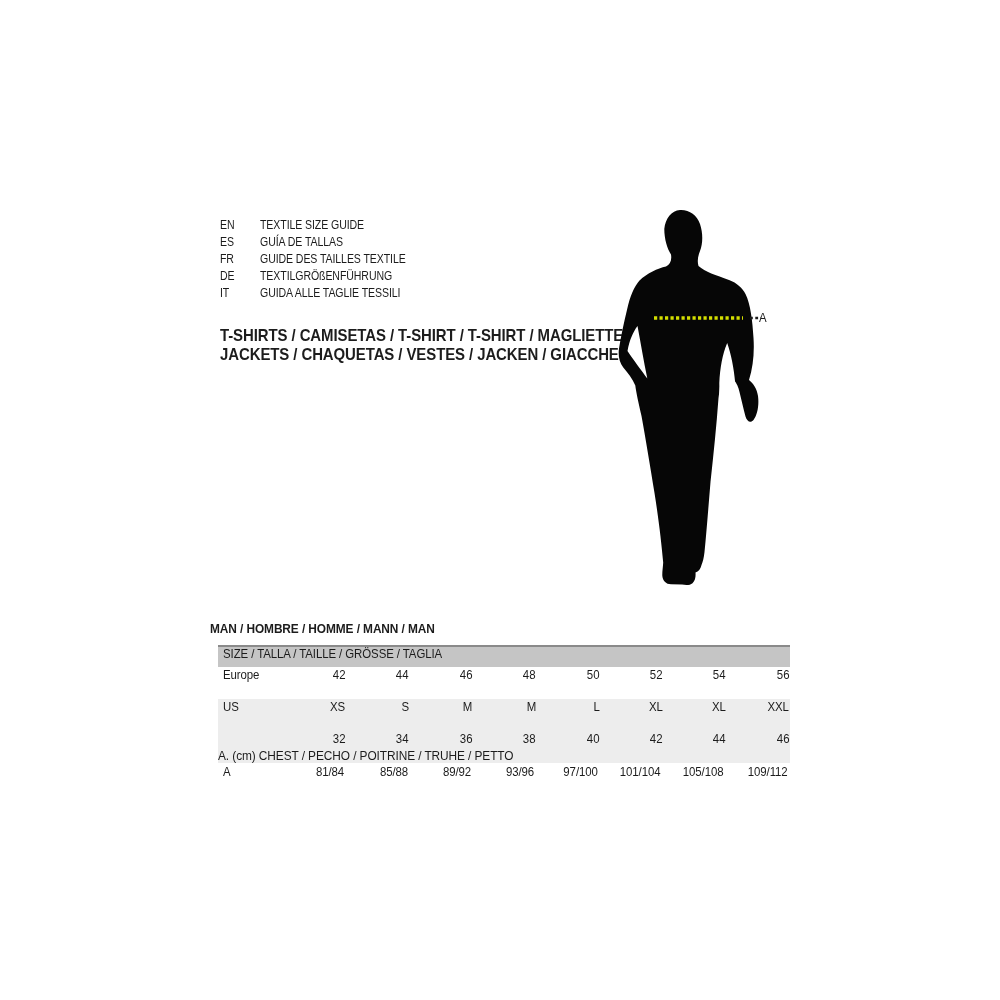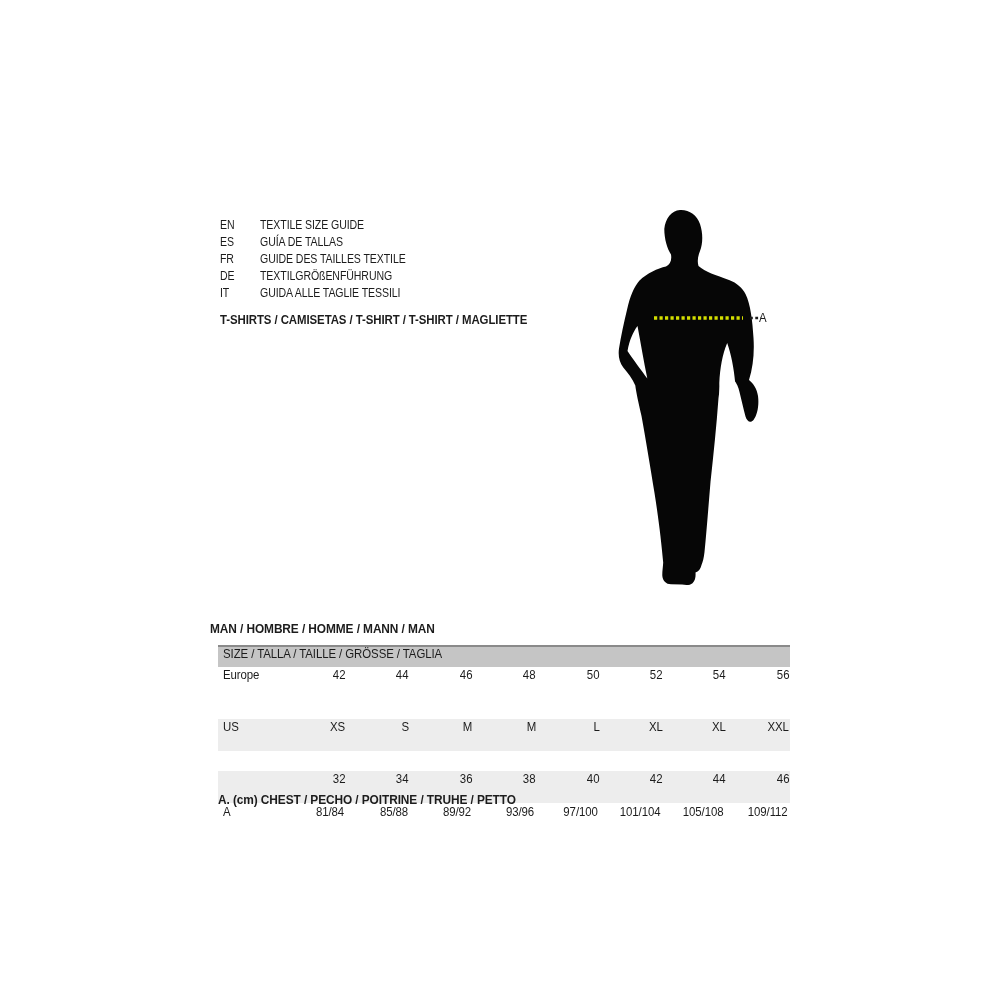--- a/index.html
+++ b/index.html
@@ -11,62 +11,63 @@
   .abs{position:absolute;}
   
   .cx{display:inline-block;transform:scaleX(.88);transform-origin:0 50%;white-space:nowrap;letter-spacing:-.1px;}
   .cxc{display:inline-block;transform:scaleX(.88);transform-origin:50% 50%;white-space:nowrap;letter-spacing:-.1px;}
 
   
   .langs{left:220px;top:217px;font-size:12px;line-height:16.9px;}
   .langs .code{display:inline-block;width:40px;}
 
   
-  .ptypes{left:220px;top:310px;font-size:13px;font-weight:bold;line-height:19px;}
+  .ptypes{left:220px;top:326px;font-size:17px;font-weight:bold;line-height:19px;}
 
   
   .figure{left:600px;top:190px;width:200px;height:400px;}
   .figure svg{display:block;width:200px;height:400px;}
   .sil{fill:var(--silhouette,#060606);}
   .gap{fill:#ffffff;}
   .dash-accent{stroke:var(--accent-dash,#d3de00);stroke-width:3.4;stroke-dasharray:3.2 2.3;}
   .dash-outer{stroke:var(--text-color,#1c1c1c);stroke-width:2.6;stroke-dasharray:2.8 2.5;}
   .measure-a{left:759px;top:310px;font-size:13px;}
 
   
   .man-title{left:210px;top:620px;font-size:13.5px;font-weight:bold;line-height:18px;}
 
   
   .size-table{left:218px;top:645px;width:572px;font-size:13px;}
   .thead{
     height:22px;box-sizing:border-box;line-height:14px;padding-left:5px;
     background:var(--header-bg,#c5c5c5);border-top:2px solid var(--header-border,#8a8a8a);
   }
   .trow{display:grid;grid-template-columns:65px repeat(8,1fr);height:32px;line-height:16px;}
-  .trow.alt{background:var(--row-alt-bg,#ededed);margin-top:20px;}
+  .trow.alt{background:var(--row-alt-bg,#ededed);}
   .trow.tall{height:18px;line-height:18px;}
   .trow .lbl{text-align:left;padding-left:5px;overflow:visible;}
   .trow .c{text-align:right;}
 
   
-  .footnote{left:218px;top:748px;font-size:13.5px;font-weight:bold;margin-top:44px;}
+  .footnote{left:218px;top:748px;font-size:13.5px;font-weight:normal;}
 </style>
 </head>
 <body>
 
 <div class="abs langs">
   <div><span class="code"><span class="cx">EN</span></span><span class="cx">TEXTILE SIZE GUIDE</span></div>
   <div><span class="code"><span class="cx">ES</span></span><span class="cx">GUÍA DE TALLAS</span></div>
   <div><span class="code"><span class="cx">FR</span></span><span class="cx">GUIDE DES TAILLES TEXTILE</span></div>
   <div><span class="code"><span class="cx">DE</span></span><span class="cx">TEXTILGRÖßENFÜHRUNG</span></div>
   <div><span class="code"><span class="cx">IT</span></span><span class="cx">GUIDA ALLE TAGLIE TESSILI</span></div>
 </div>
 
 <div class="abs ptypes">
   <div><span class="cx">T-SHIRTS / CAMISETAS / T-SHIRT / T-SHIRT / MAGLIETTE</span></div>
+  <div><span class="cx">JACKETS / CHAQUETAS / VESTES / JACKEN / GIACCHE</span></div>
 </div>
 
 <div class="abs figure">
   <svg viewBox="0 0 200 400" xmlns="http://www.w3.org/2000/svg">
     <path class="sil" d="
       M 80 20
       C 89 19.5 97 25 100 34
       C 103 43 103 53 100 61
       C 98 66 97 71 98.5 76
       C 105 82 116 85 129 90

